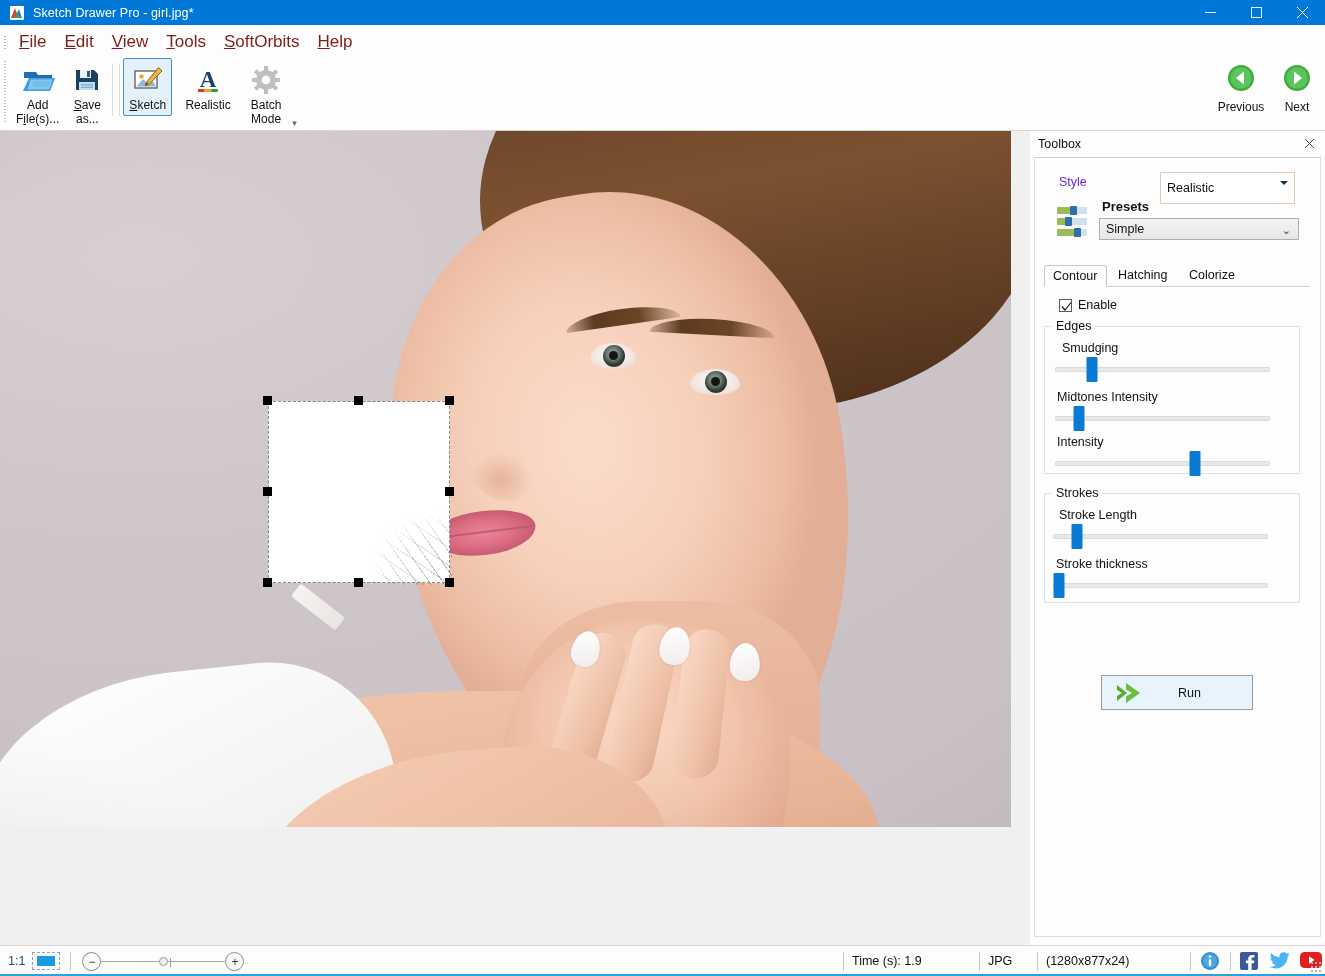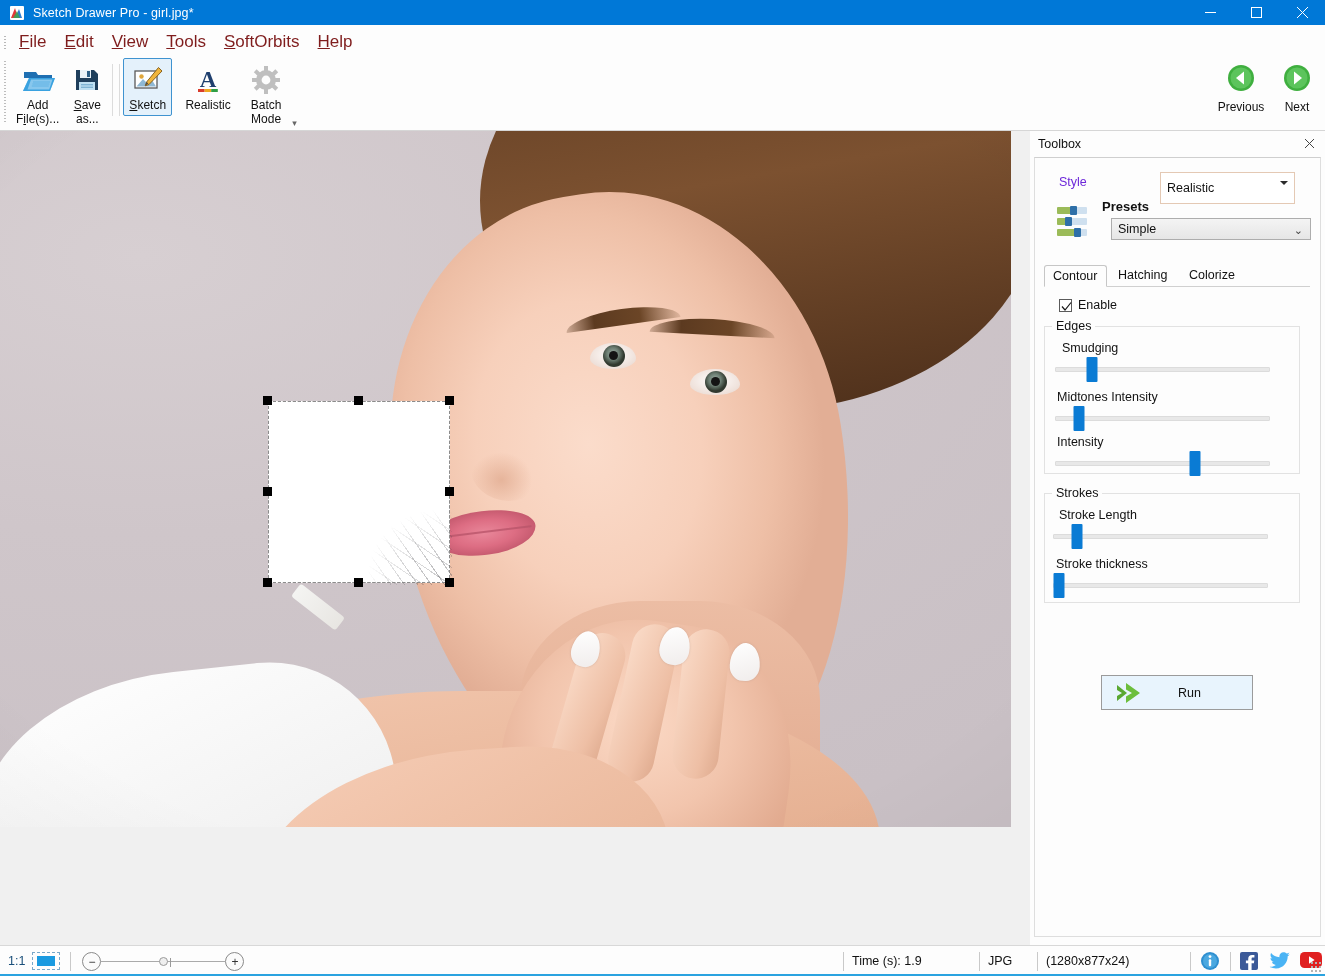--- a/index.html
+++ b/index.html
@@ -265,21 +265,21 @@
     border-top:4px solid #2b2b2b;
   }
 
   .presets-icon { position:absolute; left:22px; top:48px; width:32px; height:34px; }
   .presets-icon .bar { position:absolute; height:7px; border-radius:1px; }
   .presets-icon .knob { position:absolute; width:7px; height:9px; background:#2e6fa8; border-radius:1px; }
   .lbl-presets {
     position:absolute; left:67px; top:41px; font-size:13px; font-weight:bold; color:#111;
   }
   .presets-combo {
-    position:absolute; left:76px; top:60px; width:200px; height:22px;
+    position:absolute; left:64px; top:60px; width:200px; height:22px;
     background:linear-gradient(180deg,#f4f4f4,#e6e6e6); border:1px solid #adadad;
     display:flex; align-items:center;
   }
   .presets-combo span.val { margin-left:6px; font-size:12.5px; color:#111; }
   .presets-combo .chev { position:absolute; right:7px; top:5px; color:#444; font-size:11px; }
 
   .tabstrip {
     position:absolute; left:9px; top:107px; width:266px; height:22px;
     border-bottom:1px solid #d0d0d0;
   }

